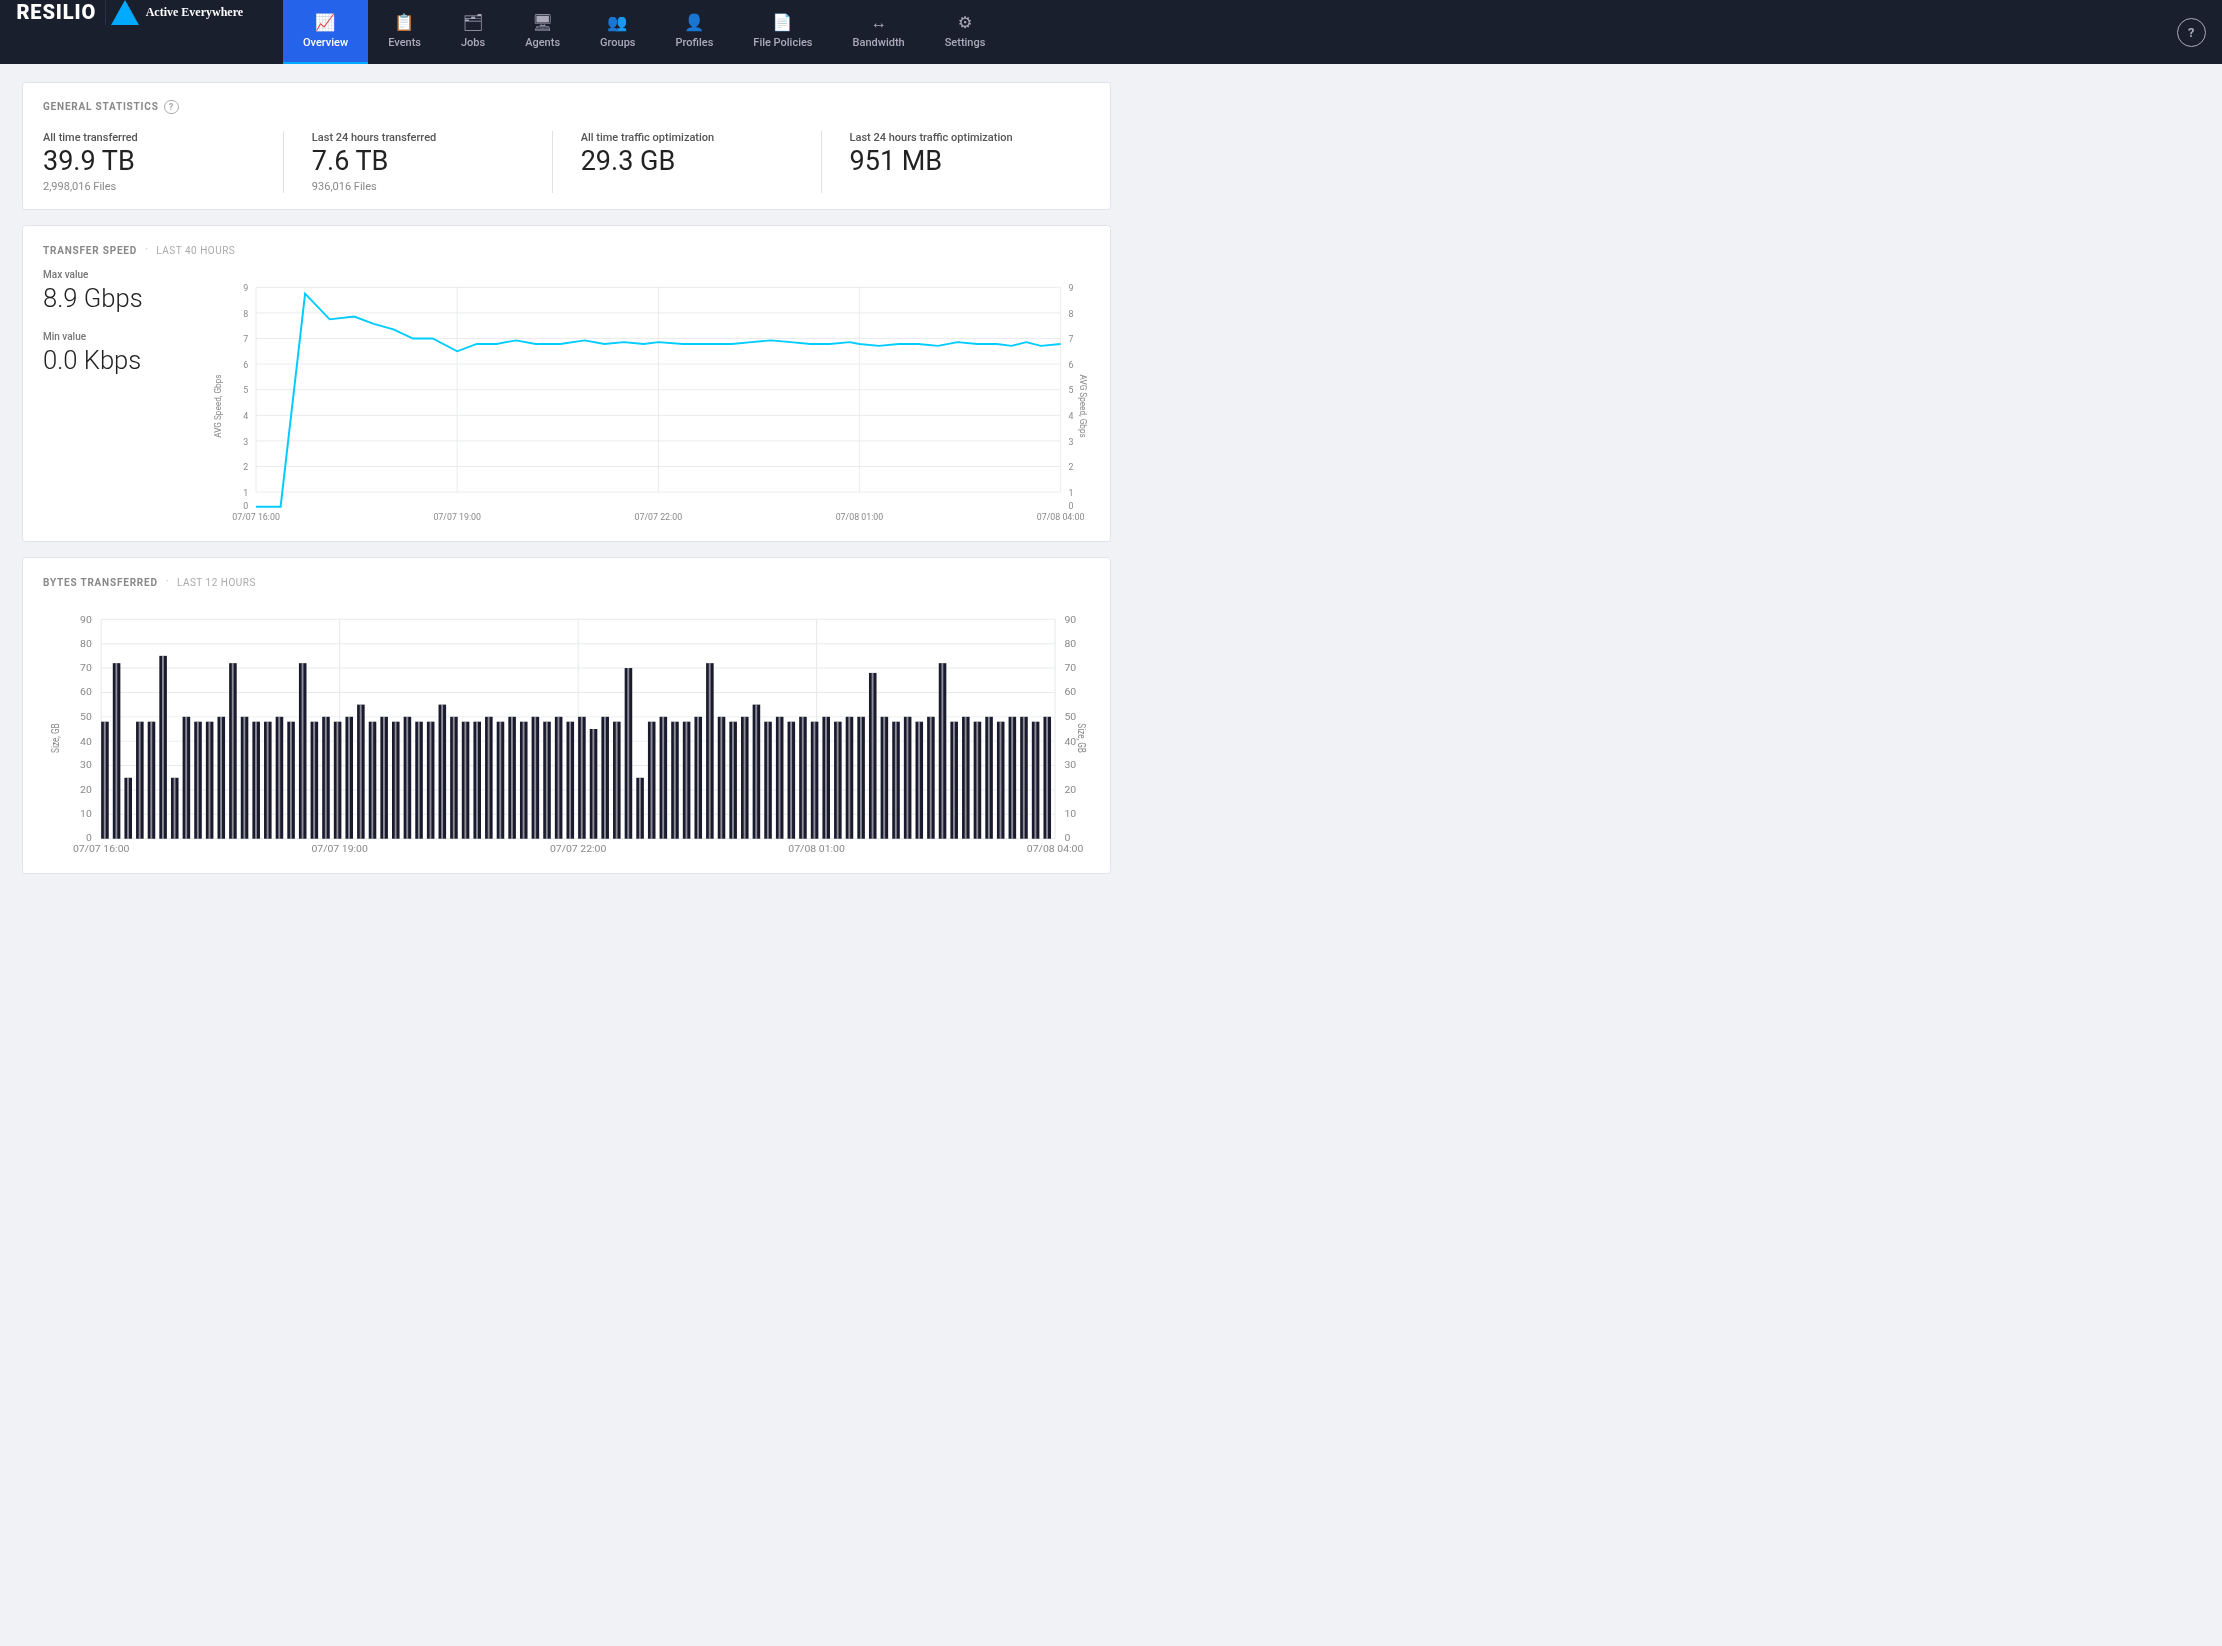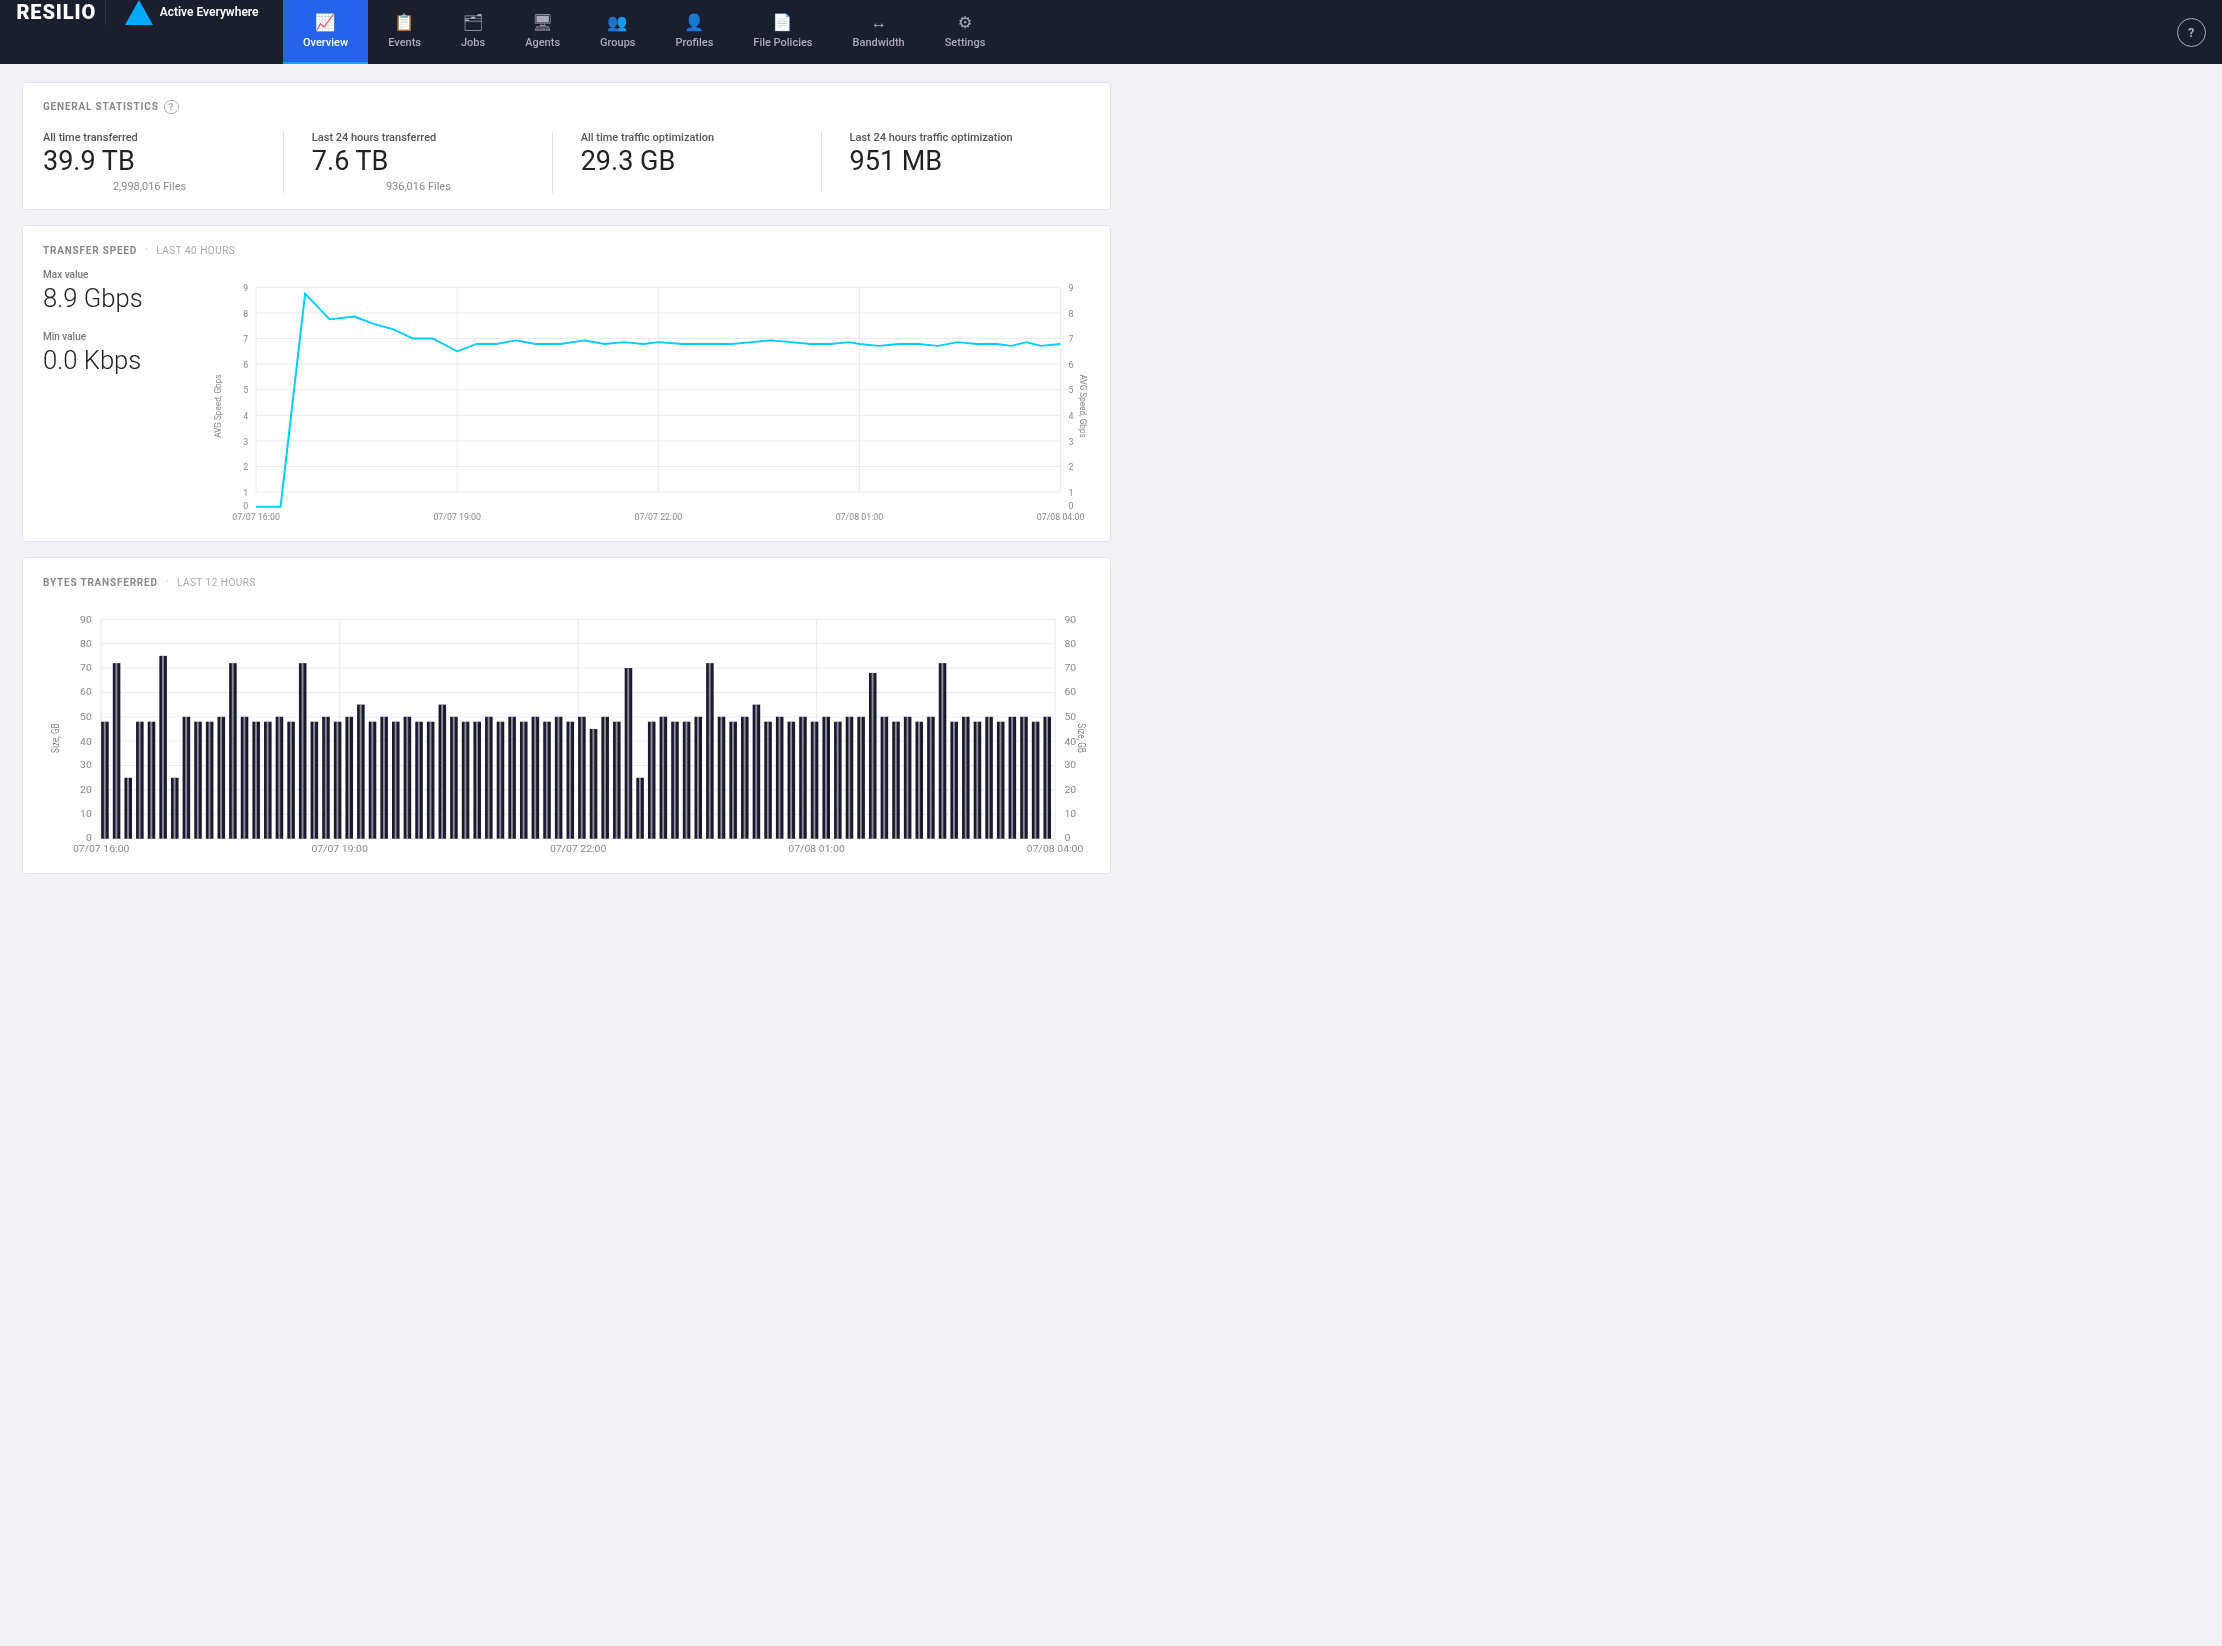--- a/index.html
+++ b/index.html
@@ -24,21 +24,22 @@
       color: #fff;
       font-size: 20px;
       font-weight: 900;
       letter-spacing: 0.9px;
     }
     .logo-badge {
       display: flex;
       align-items: center;
       gap: 6.4px;
       border-left: 1.8px solid #2a3050;
-      padding-left: 19px;
+      padding-left: 5px;
+      font-family: Liberation Serif, serif;
     }
     .logo-triangle {
       width: 0; height: 0;
       border-left: 14.6px solid transparent;
       border-right: 14.6px solid transparent;
       border-bottom: 25.6px solid #00aaff;
       position: relative;
     }
     .logo-ae-text { color: #fff; font-size: 12px; font-weight: 600; line-height: 1.2; }
 
@@ -118,21 +119,21 @@
     .stat-block {
       flex: 1;
       padding-right: 27.4px;
     }
     .stat-block + .stat-block {
       padding-left: 27.4px;
       border-left: 0.9px solid #dde2e8;
     }
     .stat-label { font-size: 11px; color: #555; margin-bottom: 3.7px; font-weight: 500; }
     .stat-value { font-size: 27px; font-weight: 400; color: #222; line-height: 1.1; }
-    .stat-sub { font-size: 11px; color: #888; margin-top: 2.7px; text-align: center; }
+    .stat-sub { font-size: 11px; color: #888; margin-top: 2.7px; }
 
     
     .section-header {
       display: flex;
       align-items: flex-end;
       gap: 8px;
       margin-bottom: 12.8px;
     }
     .section-subtitle {
       font-size: 10px;

